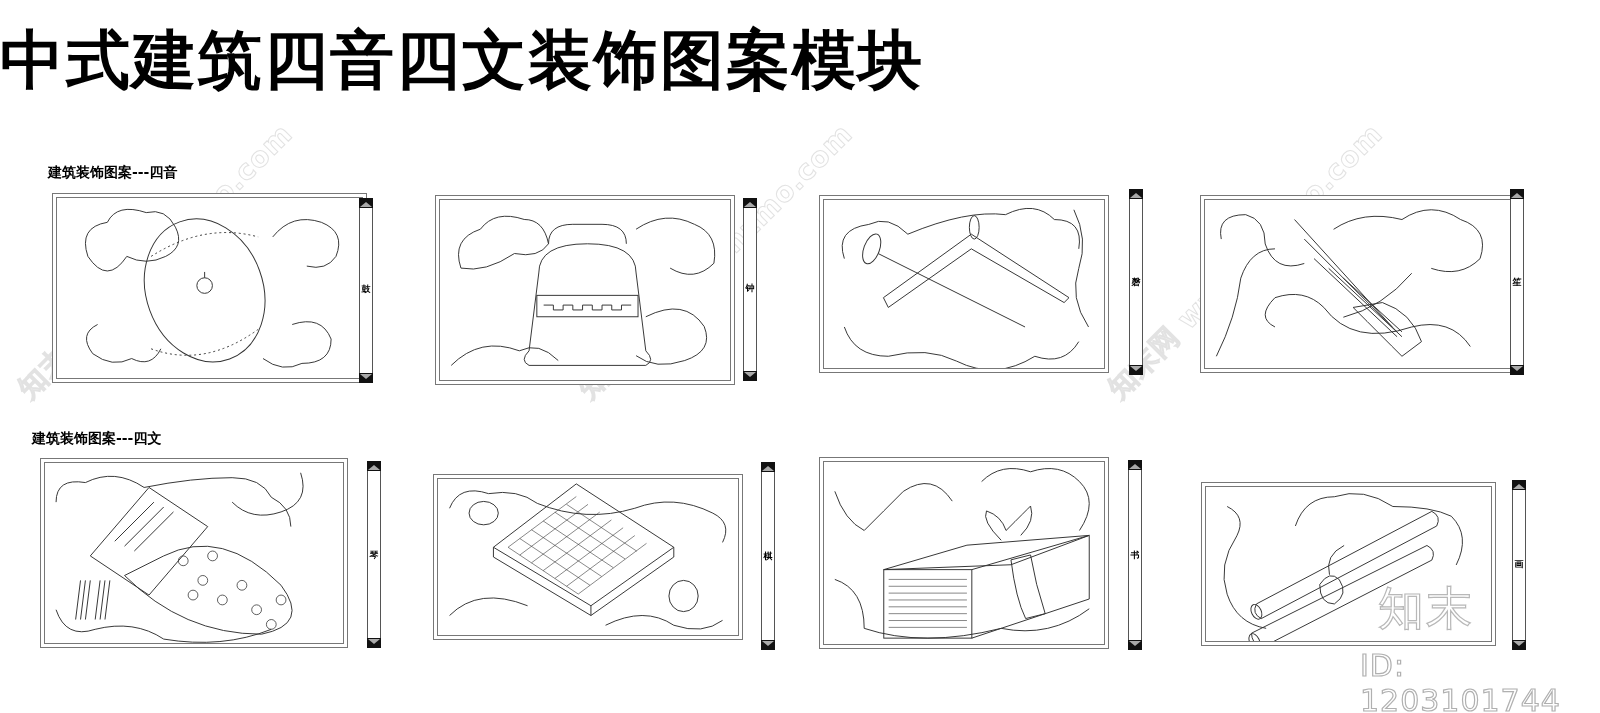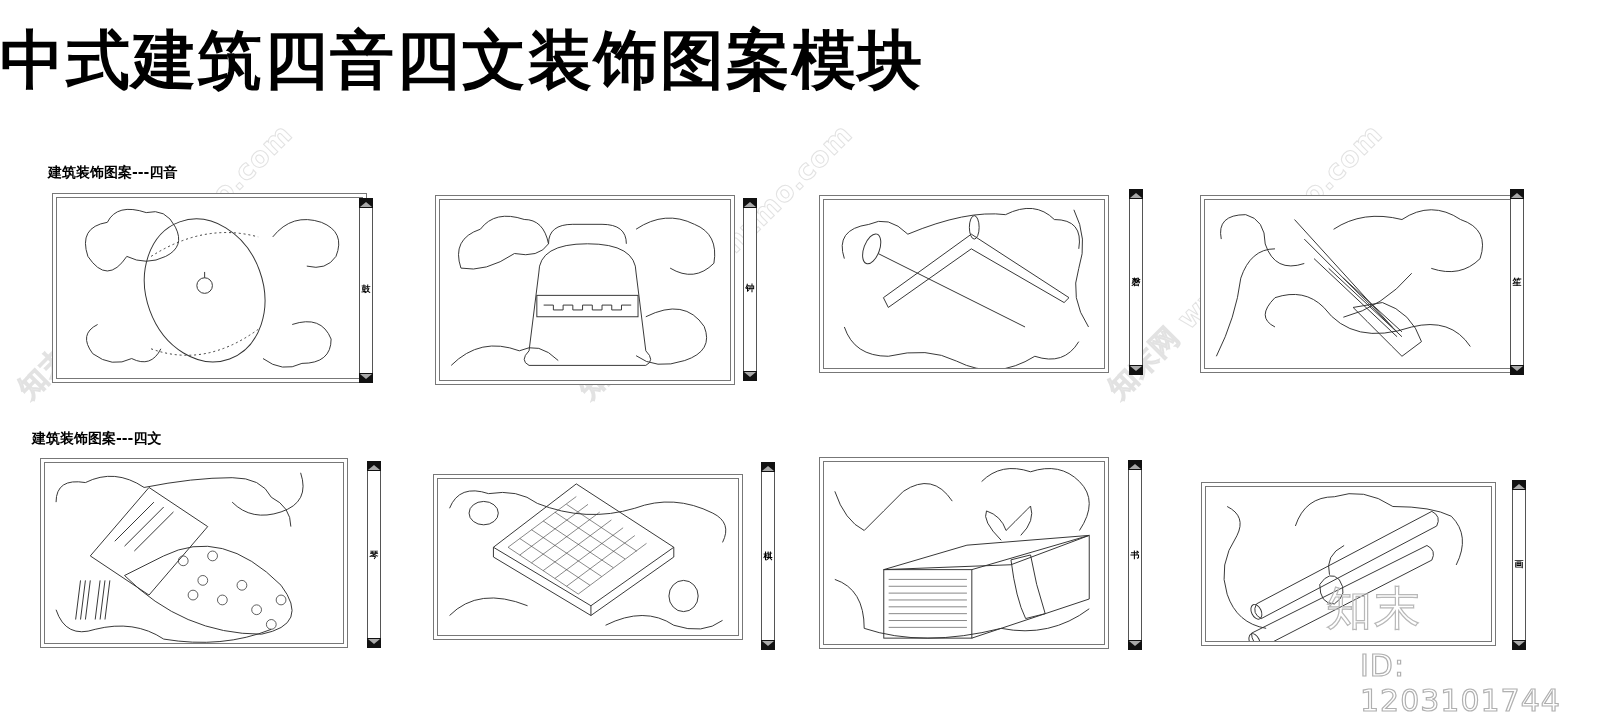--- a/index.html
+++ b/index.html
@@ -11,21 +11,21 @@
   .panel svg{position:absolute;left:0;top:0;width:100%;height:100%;}
   .scroll{position:absolute;width:14px;border-left:1px solid #555;border-right:1px solid #555;box-sizing:border-box;background:#fff;}
   .scroll .cap{position:absolute;left:-1px;width:14px;height:10px;background:#111;}
   .scroll .cap.top{top:0;}
   .scroll .cap.bottom{bottom:0;}
   .scroll .cap::after{content:"";position:absolute;left:1px;width:12px;height:5px;border-left:6px solid transparent;border-right:6px solid transparent;box-sizing:border-box;}
   .scroll .cap.top::after{top:4px;border-bottom:5px solid #aaa;}
   .scroll .cap.bottom::after{top:1px;border-top:5px solid #aaa;}
   .scroll .label{position:absolute;left:0;width:12px;text-align:center;font-size:9px;font-weight:bold;}
   .watermark-diag{position:absolute;font-size:28px;font-weight:bold;color:transparent;-webkit-text-stroke:1px #e2e2e2;transform:rotate(-45deg);transform-origin:left top;white-space:nowrap;letter-spacing:1px;}
-  .brand{position:absolute;left:1326px;top:578px;font-size:46px;color:transparent;-webkit-text-stroke:1.2px #b8b8b8;letter-spacing:2px;}
+  .brand{position:absolute;left:1378px;top:578px;font-size:46px;color:transparent;-webkit-text-stroke:1.2px #b8b8b8;letter-spacing:2px;}
   .id-mark{position:absolute;left:1360px;top:648px;font-size:30px;color:transparent;-webkit-text-stroke:1.2px #b0b0b0;letter-spacing:1px;}
 </style>
 </head>
 <body>
 
 <div class="title">中式建筑四音四文装饰图案模块</div>
 
 <div class="watermark-diag" style="left:10px;top:380px;">知末网 www.znzmo.com</div>
 <div class="watermark-diag" style="left:570px;top:380px;">知末网 www.znzmo.com</div>
 <div class="watermark-diag" style="left:1100px;top:380px;">知末网 www.znzmo.com</div>

